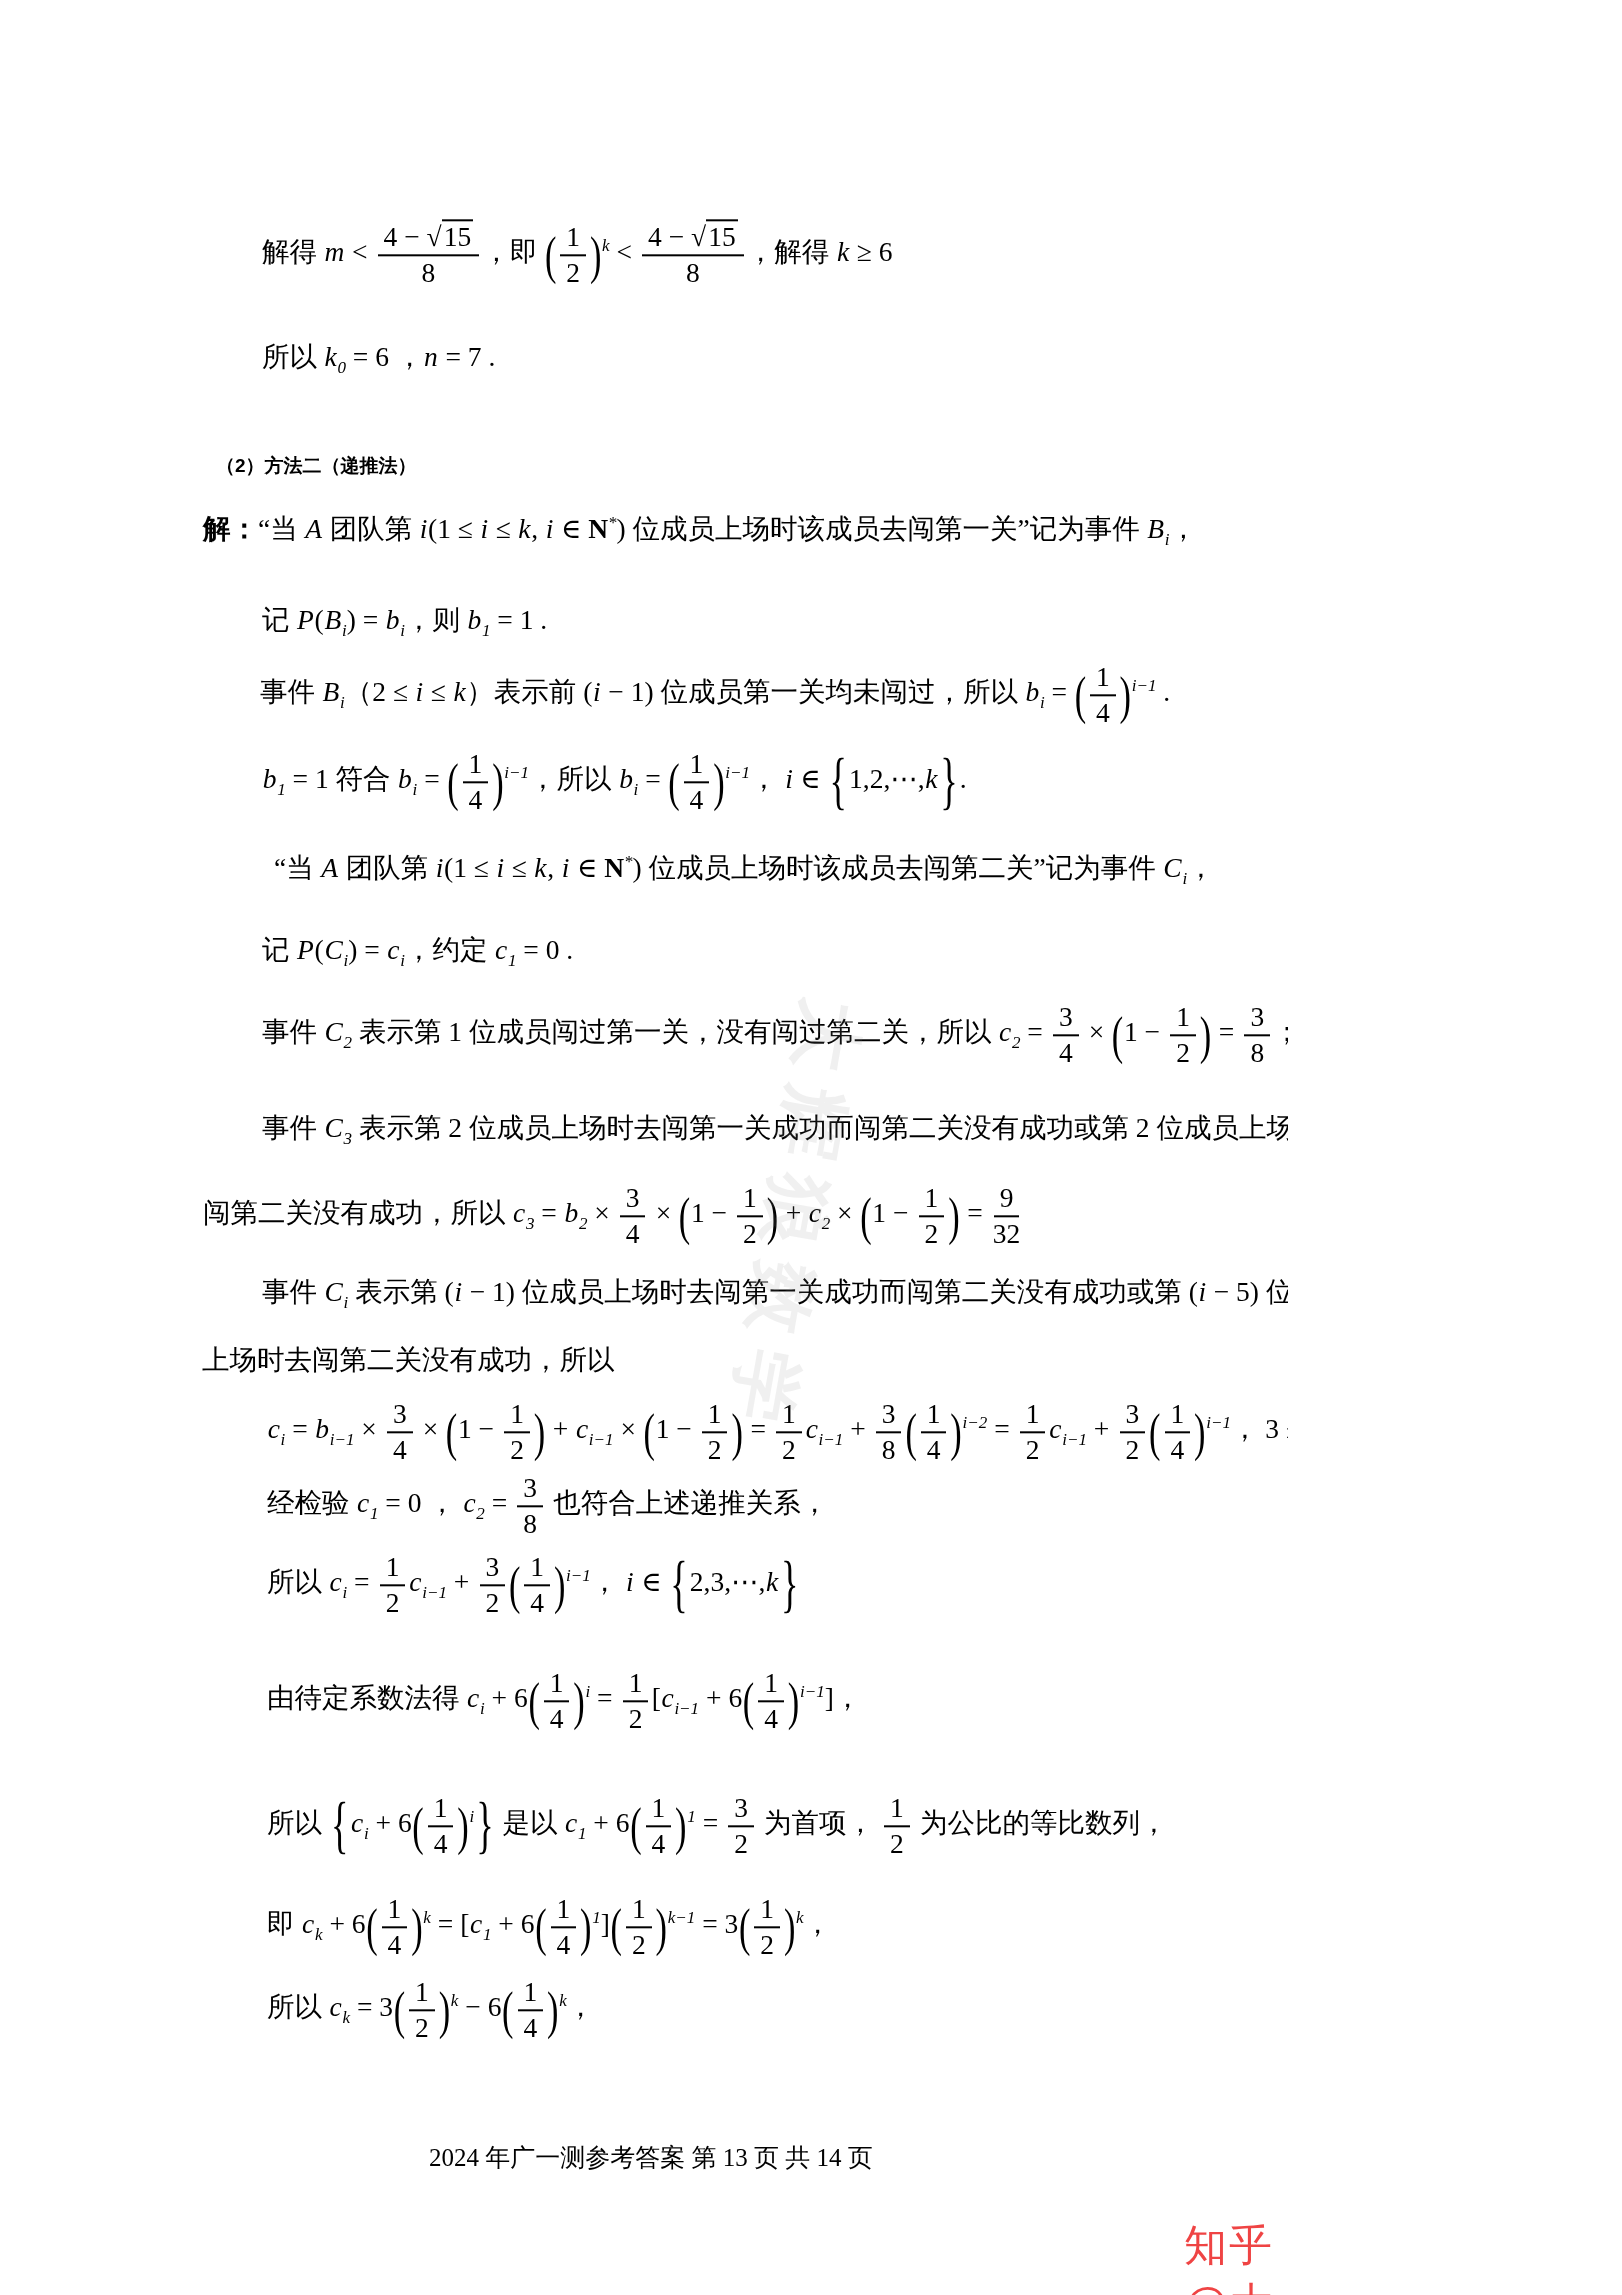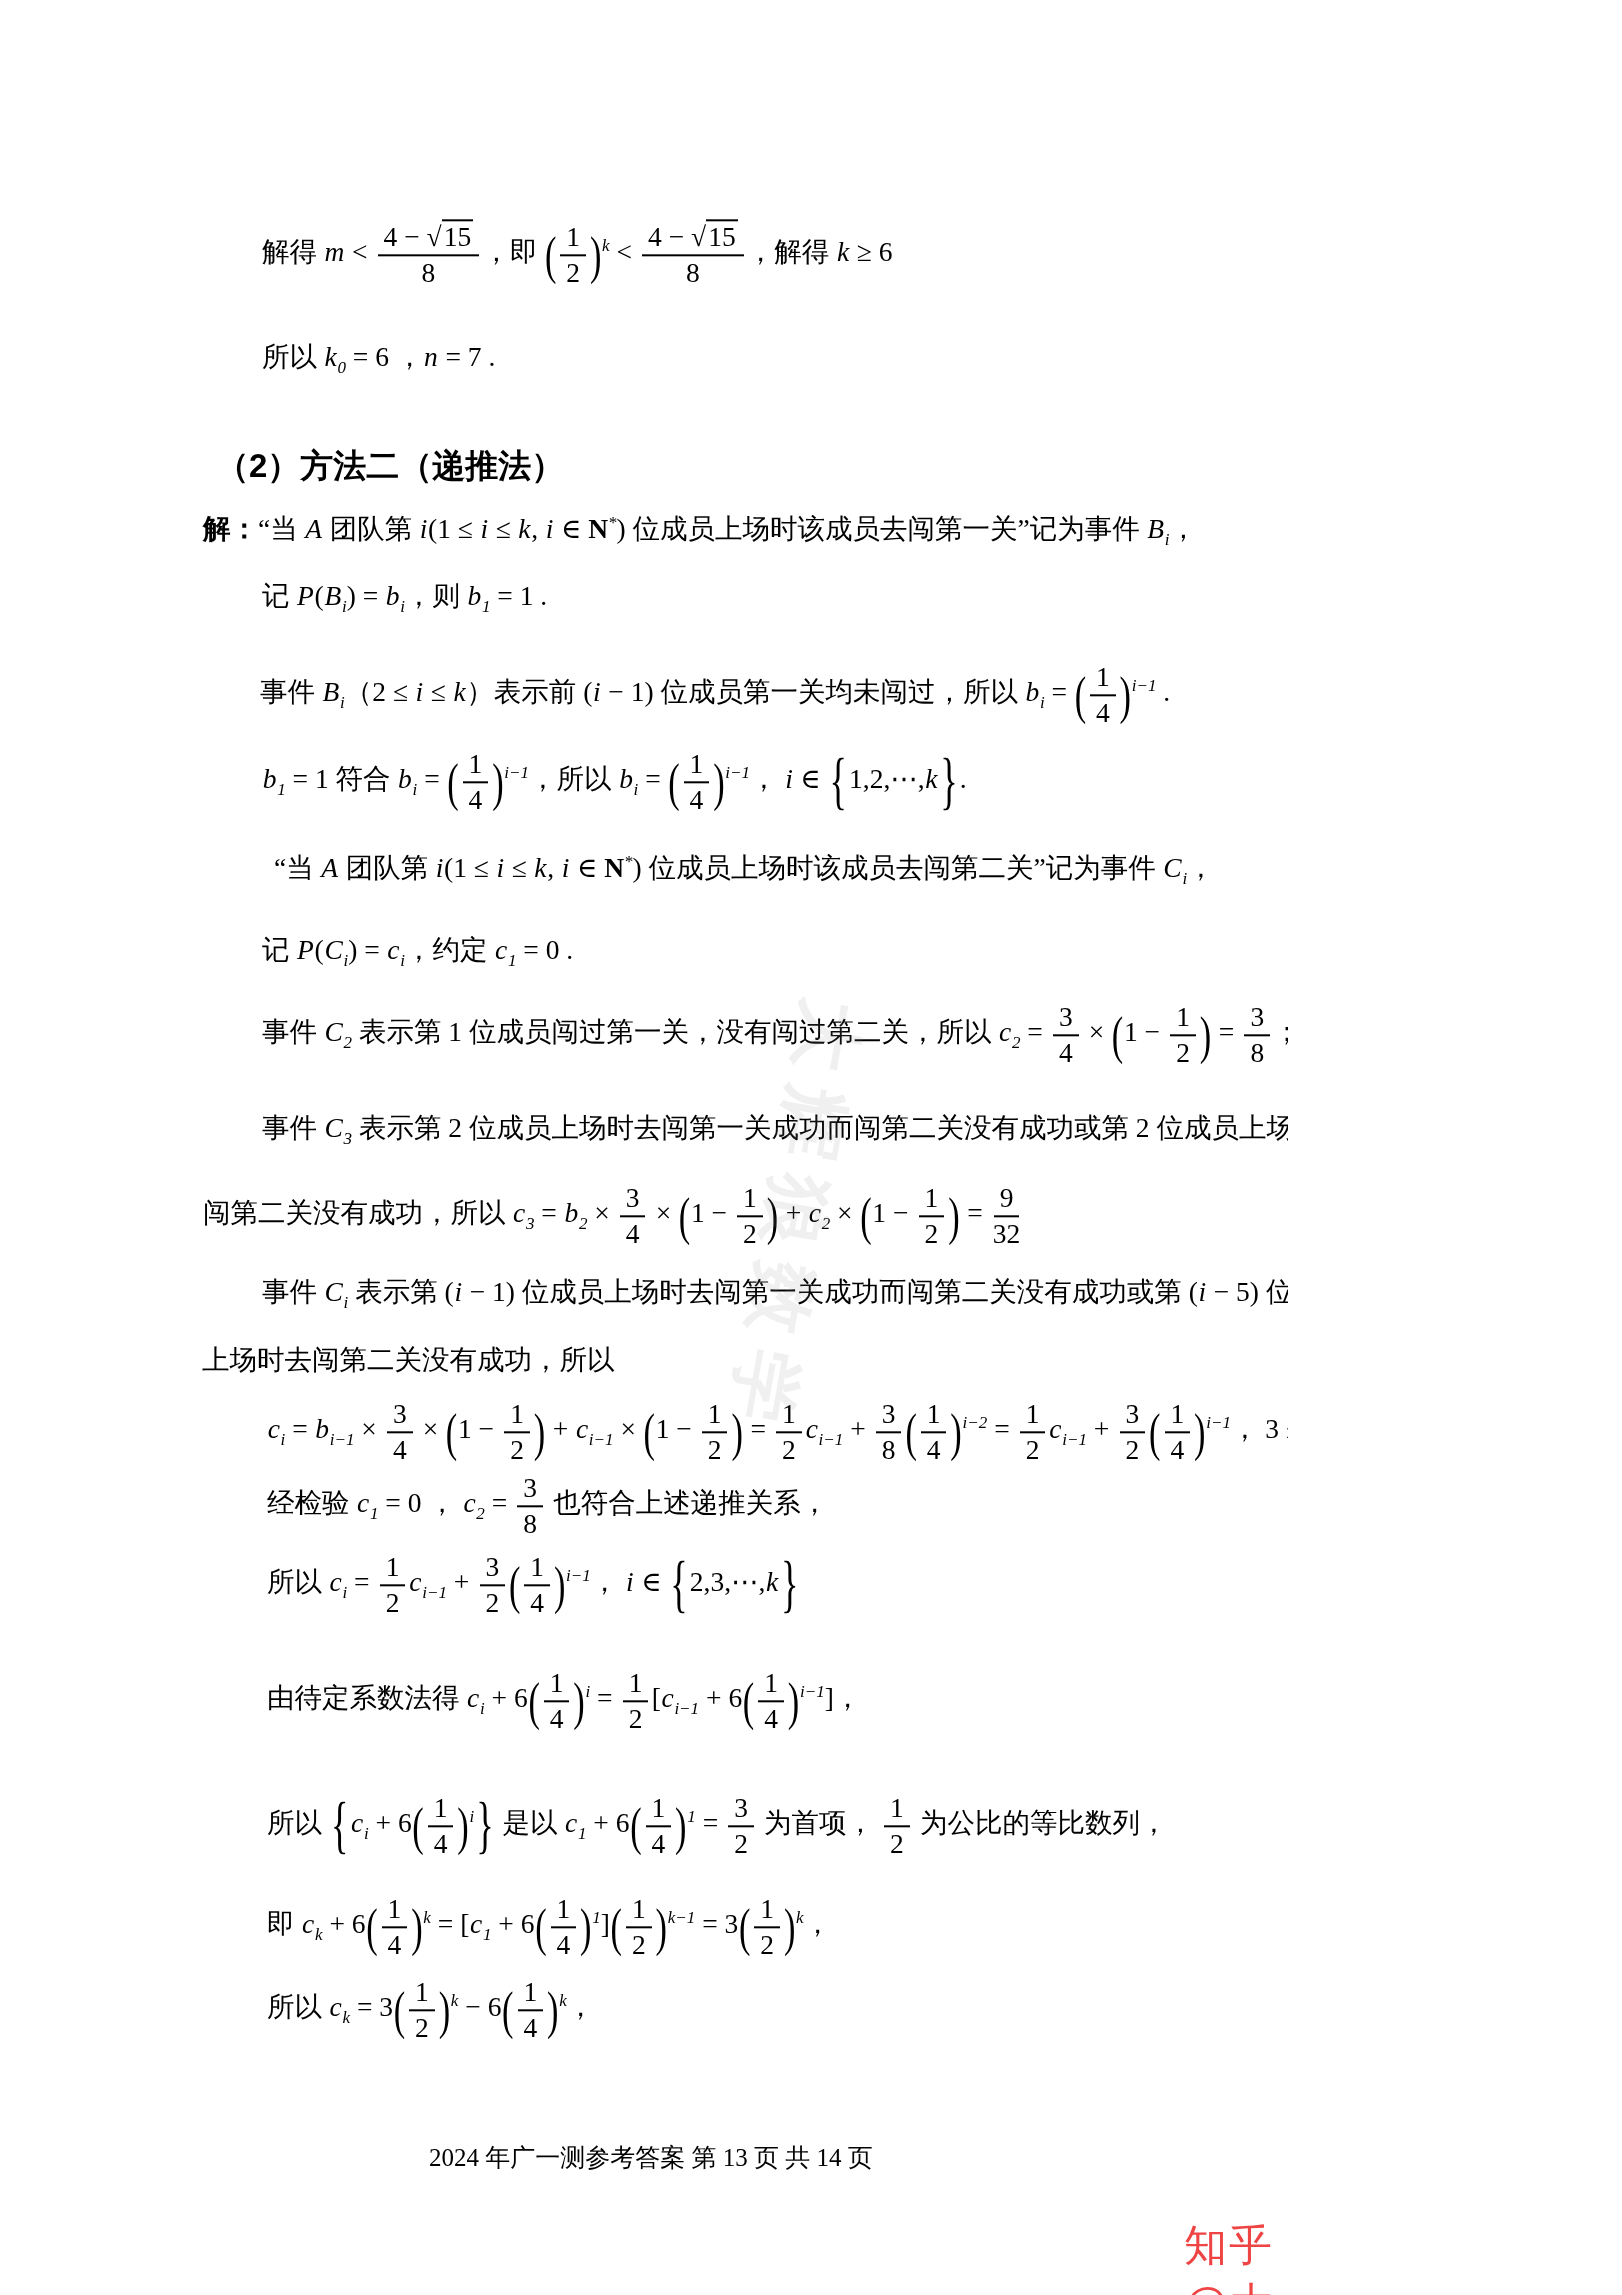--- a/index.html
+++ b/index.html
@@ -6,21 +6,21 @@
   .page {
     position:relative; width:1288px; height:2295px; background:#ffffff;
     overflow:hidden; color:#000;
     font-family:"Liberation Serif","DejaVu Serif",serif;
   }
   .line {
     position:absolute; transform:translateY(-50%);
     white-space:pre; font-size:27.5px; line-height:1.3;
   }
   .heading {
-    font-weight:bold; font-size:33px;
+    font-weight:bold; font-size:19px;
     font-family:"Liberation Sans","DejaVu Sans",sans-serif;
   }
   .txt { }
   .var { font-style:italic; padding:0 0.7px; }
   .boldtxt { font-weight:bold; }
   .msub { font-size:0.62em; font-style:italic; vertical-align:-0.38em; letter-spacing:0; }
   .msup { font-size:0.62em; font-style:italic; vertical-align:0.62em; }
   .paren { display:inline-block; font-size:1.25em; transform:scaleY(1.55); vertical-align:middle; padding:0 0.7px; font-style:normal; }
   .brace { display:inline-block; font-size:1.32em; transform:scaleY(1.75); vertical-align:middle; padding:0 2px; }
   .frac {
@@ -51,21 +51,21 @@
 </style>
 </head>
 <body>
 
 <div class="page">
 
   <div class="line" style="top:255px; left:262px;"><span class="txt">解得 </span><span class="var">m</span><span class="txt"> &lt; </span><span class="frac"><span class="fside num"><span class="txt">4 − </span><span class="rad"><span class="radsign">√</span><span class="radicand">15</span></span></span><span class="fside den">8</span></span><span class="txt">，即 </span><span class="paren">(</span><span class="frac"><span class="fside num">1</span><span class="fside den">2</span></span><span class="paren">)</span><span class="msup">k</span><span class="txt"> &lt; </span><span class="frac"><span class="fside num"><span class="txt">4 − </span><span class="rad"><span class="radsign">√</span><span class="radicand">15</span></span></span><span class="fside den">8</span></span><span class="txt">，解得 </span><span class="var">k</span><span class="txt"> ≥ 6</span></div>
   <div class="line" style="top:359px; left:262px;"><span class="txt">所以 </span><span class="var">k</span><span class="msub">0</span><span class="txt"> = 6 ，</span><span class="var">n</span><span class="txt"> = 7 .</span></div>
   <div class="line heading" style="top:466px; left:216px;"><span class="txt">（2）方法二（递推法）</span></div>
   <div class="line" style="top:531px; left:203px;"><span class="boldtxt">解：</span><span class="txt">“当 </span><span class="var">A</span><span class="txt"> 团队第 </span><span class="var">i</span><span class="txt">(1 ≤ </span><span class="var">i</span><span class="txt"> ≤ </span><span class="var">k</span><span class="txt">, </span><span class="var">i</span><span class="txt"> ∈ </span><span class="boldtxt">N</span><span class="msup">*</span><span class="txt">) 位成员上场时该成员去闯第一关”记为事件 </span><span class="var">B</span><span class="msub">i</span><span class="txt">，</span></div>
-  <div class="line" style="top:598px; left:262px;text-align:right;"><span class="txt">记 </span><span class="var">P</span><span class="txt">(</span><span class="var">B</span><span class="msub">i</span><span class="txt">) = </span><span class="var">b</span><span class="msub">i</span><span class="txt">，则 </span><span class="var">b</span><span class="msub">1</span><span class="txt"> = 1 .</span></div>
+  <div class="line" style="top:622px; left:262px;text-align:right;"><span class="txt">记 </span><span class="var">P</span><span class="txt">(</span><span class="var">B</span><span class="msub">i</span><span class="txt">) = </span><span class="var">b</span><span class="msub">i</span><span class="txt">，则 </span><span class="var">b</span><span class="msub">1</span><span class="txt"> = 1 .</span></div>
   <div class="line" style="top:695px; left:260px;"><span class="txt">事件 </span><span class="var">B</span><span class="msub">i</span><span class="txt">（2 ≤ </span><span class="var">i</span><span class="txt"> ≤ </span><span class="var">k</span><span class="txt">）表示前 (</span><span class="var">i</span><span class="txt"> − 1) 位成员第一关均未闯过，所以 </span><span class="var">b</span><span class="msub">i</span><span class="txt"> = </span><span class="paren">(</span><span class="frac"><span class="fside num">1</span><span class="fside den">4</span></span><span class="paren">)</span><span class="msup">i−1</span><span class="txt"> .</span></div>
   <div class="line" style="top:782px; left:262px;"><span class="var">b</span><span class="msub">1</span><span class="txt"> = 1 符合 </span><span class="var">b</span><span class="msub">i</span><span class="txt"> = </span><span class="paren">(</span><span class="frac"><span class="fside num">1</span><span class="fside den">4</span></span><span class="paren">)</span><span class="msup">i−1</span><span class="txt">，所以 </span><span class="var">b</span><span class="msub">i</span><span class="txt"> = </span><span class="paren">(</span><span class="frac"><span class="fside num">1</span><span class="fside den">4</span></span><span class="paren">)</span><span class="msup">i−1</span><span class="txt">， </span><span class="var">i</span><span class="txt"> ∈ </span><span class="brace">{</span><span class="txt">1,2,⋯,</span><span class="var">k</span><span class="brace">}</span><span class="txt">.</span></div>
   <div class="line" style="top:870px; left:274px;"><span class="txt">“当 </span><span class="var">A</span><span class="txt"> 团队第 </span><span class="var">i</span><span class="txt">(1 ≤ </span><span class="var">i</span><span class="txt"> ≤ </span><span class="var">k</span><span class="txt">, </span><span class="var">i</span><span class="txt"> ∈ </span><span class="boldtxt">N</span><span class="msup">*</span><span class="txt">) 位成员上场时该成员去闯第二关”记为事件 </span><span class="var">C</span><span class="msub">i</span><span class="txt">，</span></div>
   <div class="line" style="top:952px; left:262px;"><span class="txt">记 </span><span class="var">P</span><span class="txt">(</span><span class="var">C</span><span class="msub">i</span><span class="txt">) = </span><span class="var">c</span><span class="msub">i</span><span class="txt">，约定 </span><span class="var">c</span><span class="msub">1</span><span class="txt"> = 0 .</span></div>
   <div class="line" style="top:1035px; left:262px;"><span class="txt">事件 </span><span class="var">C</span><span class="msub">2</span><span class="txt"> 表示第 1 位成员闯过第一关，没有闯过第二关，所以 </span><span class="var">c</span><span class="msub">2</span><span class="txt"> = </span><span class="frac"><span class="fside num">3</span><span class="fside den">4</span></span><span class="txt"> × </span><span class="paren">(</span><span class="txt">1 − </span><span class="frac"><span class="fside num">1</span><span class="fside den">2</span></span><span class="paren">)</span><span class="txt"> = </span><span class="frac"><span class="fside num">3</span><span class="fside den">8</span></span><span class="txt">；</span></div>
   <div class="line" style="top:1130px; left:262px;"><span class="txt">事件 </span><span class="var">C</span><span class="msub">3</span><span class="txt"> 表示第 2 位成员上场时去闯第一关成功而闯第二关没有成功或第 2 位成员上场时去</span></div>
   <div class="line" style="top:1216px; left:203px;"><span class="txt">闯第二关没有成功，所以 </span><span class="var">c</span><span class="msub">3</span><span class="txt"> = </span><span class="var">b</span><span class="msub">2</span><span class="txt"> × </span><span class="frac"><span class="fside num">3</span><span class="fside den">4</span></span><span class="txt"> × </span><span class="paren">(</span><span class="txt">1 − </span><span class="frac"><span class="fside num">1</span><span class="fside den">2</span></span><span class="paren">)</span><span class="txt"> + </span><span class="var">c</span><span class="msub">2</span><span class="txt"> × </span><span class="paren">(</span><span class="txt">1 − </span><span class="frac"><span class="fside num">1</span><span class="fside den">2</span></span><span class="paren">)</span><span class="txt"> = </span><span class="frac"><span class="fside num">9</span><span class="fside den">32</span></span></div>
   <div class="line" style="top:1294px; left:262px;"><span class="txt">事件 </span><span class="var">C</span><span class="msub">i</span><span class="txt"> 表示第 (</span><span class="var">i</span><span class="txt"> − 1) 位成员上场时去闯第一关成功而闯第二关没有成功或第 (</span><span class="var">i</span><span class="txt"> − 5) 位成员</span></div>
   <div class="line" style="top:1360px; left:202px;text-align:right;"><span class="txt">上场时去闯第二关没有成功，所以</span></div>
   <div class="line" style="top:1432px; left:267px;"><span class="var">c</span><span class="msub">i</span><span class="txt"> = </span><span class="var">b</span><span class="msub">i−1</span><span class="txt"> × </span><span class="frac"><span class="fside num">3</span><span class="fside den">4</span></span><span class="txt"> × </span><span class="paren">(</span><span class="txt">1 − </span><span class="frac"><span class="fside num">1</span><span class="fside den">2</span></span><span class="paren">)</span><span class="txt"> + </span><span class="var">c</span><span class="msub">i−1</span><span class="txt"> × </span><span class="paren">(</span><span class="txt">1 − </span><span class="frac"><span class="fside num">1</span><span class="fside den">2</span></span><span class="paren">)</span><span class="txt"> = </span><span class="frac"><span class="fside num">1</span><span class="fside den">2</span></span><span class="var">c</span><span class="msub">i−1</span><span class="txt"> + </span><span class="frac"><span class="fside num">3</span><span class="fside den">8</span></span><span class="paren">(</span><span class="frac"><span class="fside num">1</span><span class="fside den">4</span></span><span class="paren">)</span><span class="msup">i−2</span><span class="txt"> = </span><span class="frac"><span class="fside num">1</span><span class="fside den">2</span></span><span class="var">c</span><span class="msub">i−1</span><span class="txt"> + </span><span class="frac"><span class="fside num">3</span><span class="fside den">2</span></span><span class="paren">(</span><span class="frac"><span class="fside num">1</span><span class="fside den">4</span></span><span class="paren">)</span><span class="msup">i−1</span><span class="txt">， 3 ≤ </span><span class="var">i</span><span class="txt"> ≤ </span><span class="var">k</span><span class="txt">，</span></div>

